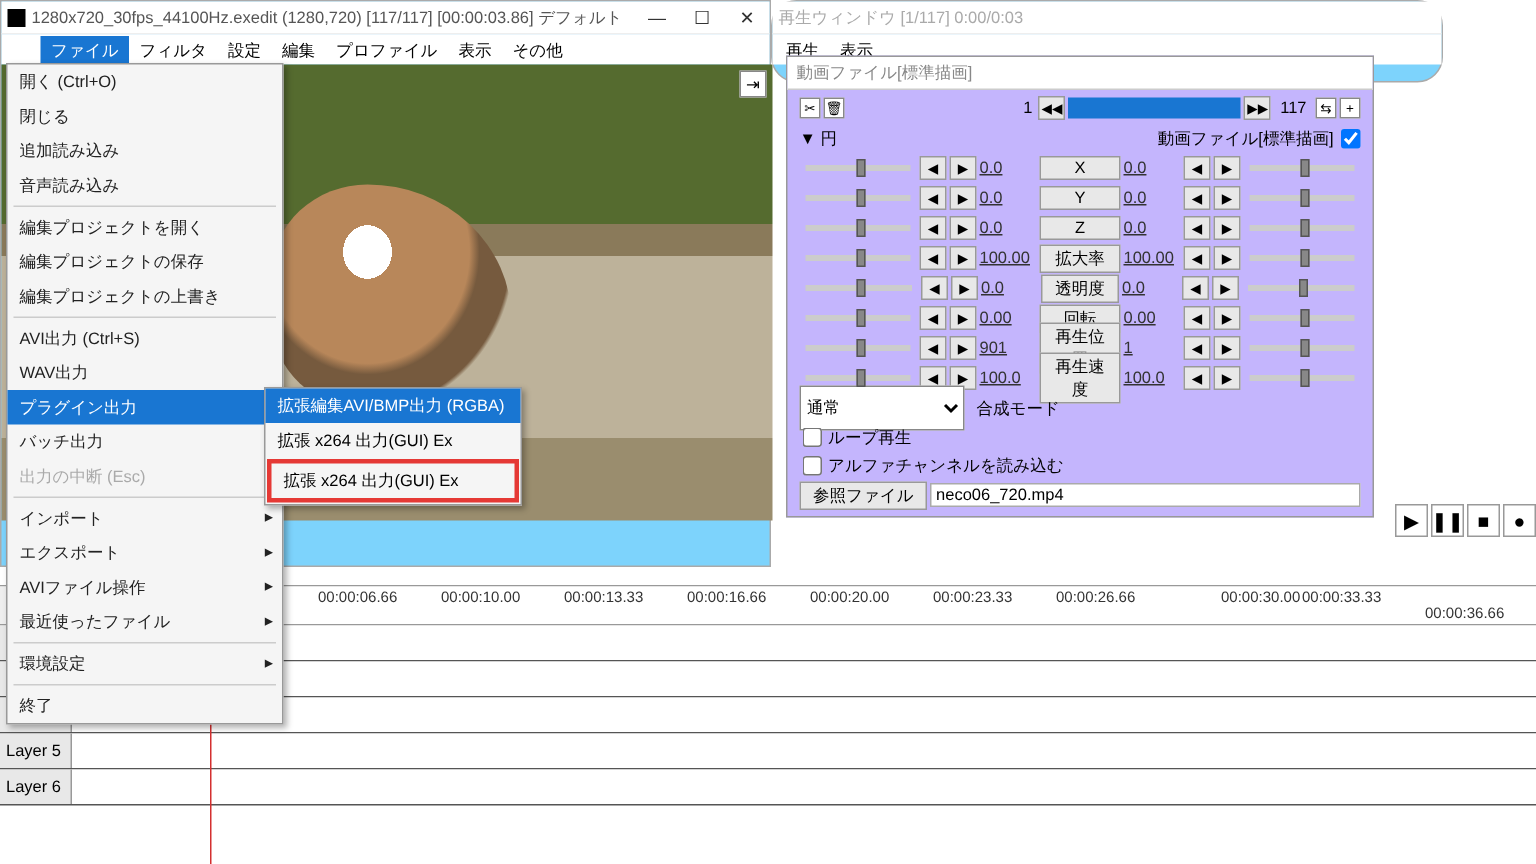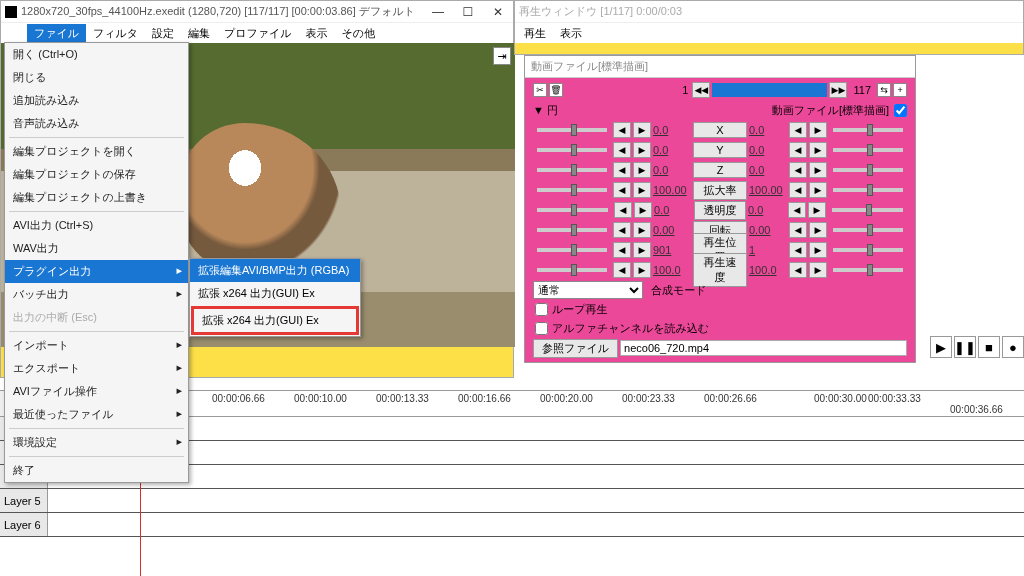--- a/index.html
+++ b/index.html
@@ -1,40 +1,40 @@
 <!DOCTYPE html>
 <html><head>
 <meta charset="utf-8">
 <style>
 * { box-sizing: border-box; margin: 0; padding: 0; font-family: "MS UI Gothic", sans-serif; font-size: 11px; }
 body { background: #fff; width: 1024px; height: 576px; overflow: hidden; position: relative; }
-.window { position: absolute; background: #fde047; border: 1px solid #aaa; }
+.window { position: absolute; background: #7dd3fc; border: 1px solid #aaa; }
 .titlebar { height: 22px; background: #fff; display: flex; align-items: center; padding: 0 0 0 4px; border-bottom: 1px solid #eee; color: #555; }
 .titlebar .ico { width: 12px; height: 12px; background: #000; margin-right: 4px; }
 .titlebar .spacer { flex: 1; }
 .winbtn { width: 30px; height: 20px; display: flex; align-items: center; justify-content: center; color: #333; font-size: 12px; }
 .menubar { height: 20px; display: flex; align-items: center; padding-left: 2px; background: #fff; }
 .menubar span { padding: 2px 7px; }
 .menubar .active { background: #1976d2; color: #fff; margin-left: 24px; }
 .main-win { left: 0; top: 0; width: 514px; height: 378px; z-index: 1; }
 .preview { position: absolute; left: 0; top: 42px; width: 514px; height: 304px; background: linear-gradient(#556b2f 0 35%, #8a7a5a 35% 42%, #bdb29a 42% 82%, #9a8d6e 82% 100%); }
 .cat { position: absolute; left: 180px; top: 80px; width: 160px; height: 150px; background: radial-gradient(ellipse at 40% 30%, #fff 0 12%, #b8875a 12% 50%, #765a3e 55% 70%, transparent 72%); border-radius: 40% 60% 30% 40%; }
 .menu { position: absolute; left: 4px; top: 42px; width: 185px; background: #f5f5f5; border: 1px solid #999; z-index: 10; box-shadow: 2px 2px 4px rgba(0,0,0,.3); }
 .menu div { padding: 4px 8px; color: #222; position: relative; }
 .menu .sep { height: 1px; background: #ccc; padding: 0; margin: 2px 4px; }
 .menu .dis { color: #aaa; }
 .menu .hl { background: #1976d2; color: #fff; }
 .menu .arrow::after { content: "▸"; position: absolute; right: 6px; }
-.submenu { position: absolute; left: 189px; top: 258px; width: 172px; background: #f5f5f5; border: 1px solid #999; z-index: 11; box-shadow: 2px 2px 4px rgba(0,0,0,.3); }
+.submenu { position: absolute; left: 176px; top: 258px; width: 172px; background: #f5f5f5; border: 1px solid #999; z-index: 11; box-shadow: 2px 2px 4px rgba(0,0,0,.3); }
 .submenu div { padding: 4px 8px; }
 .submenu .hl { background: #1976d2; color: #fff; }
 .redbox { border: 3px solid #e53935; margin: 1px; }
-.sub-win { left: 514px; top: 0; width: 510px; height: 55px; z-index: 2; }
+.sub-win { left: 514px; top: 0; width: 448px; height: 55px; z-index: 2; border-radius: 17px; }
 .sub-win .titlebar { color: #aaa; }
-.props { position: absolute; left: 524px; top: 55px; width: 392px; height: 308px; background: #ec4899; border: 1px solid #999; z-index: 3; }
+.props { position: absolute; left: 524px; top: 37px; width: 392px; height: 308px; background: #c4b5fd; border: 1px solid #999; z-index: 3; }
 .props-title { background: #fff; padding: 3px 6px; color: #888; border-bottom: 1px solid #ccc; }
 .props-row { display: flex; align-items: center; height: 20px; padding: 0 4px; gap: 2px; }
 .props-body { padding: 2px 4px; }
 .slider { flex: 1; height: 4px; background: #ccc; position: relative; margin: 0 4px; }
 .slider .thumb { position: absolute; width: 6px; height: 12px; background: #888; border: 1px solid #555; top: -4px; }
 .frame-slider { height: 14px; background: #1976d2; flex: 1; position: relative; }
 .nb { width: 18px; height: 16px; background: #e8e8e8; border: 1px solid #999; display: flex; align-items: center; justify-content: center; font-size: 9px; }
 .val { width: 38px; text-decoration: underline; color: #333; }
 .btn { padding: 1px 8px; background: #e8e8e8; border: 1px solid #999; }
 .check { display: flex; align-items: center; gap: 4px; padding: 2px 6px; }
@@ -44,21 +44,21 @@
 .ruler { display: flex; height: 26px; border-bottom: 1px solid #999; }
 .root-cell { width: 48px; border-right: 1px solid #999; display: flex; align-items: center; justify-content: center; background: #eee; }
 .ticks { flex: 1; position: relative; background: #fff; }
 .tick { position: absolute; top: 2px; font-size: 10px; color: #333; }
 .layer { display: flex; height: 24px; border-bottom: 1px solid #555; }
 .layer .name { width: 48px; border-right: 1px solid #999; background: #e8e8e8; display: flex; align-items: center; padding-left: 4px; }
 .layer .track { flex: 1; position: relative; background: #fff; }
 .clip { position: absolute; left: 0; top: 1px; height: 20px; background: #1e4fa8; color: #fff; padding: 2px 4px; width: 92px; border: 1px solid #0a2a6e; }
 .playhead { position: absolute; left: 140px; top: 0; width: 1px; height: 160px; background: #d32f2f; z-index: 2; }
 .jumpbtn { position: absolute; right: 4px; top: 50px; width: 18px; height: 18px; background: #fff; border: 1px solid #888; display: flex; align-items: center; justify-content: center; z-index: 3; }
-select.mode { width: 110px; height: 18px; background: #fff; border: 1px solid #888; }
+select.mode { width: 110px; height: 30px; background: #fff; border: 1px solid #888; }
 .small-ico { width: 14px; height: 14px; border: 1px solid #888; background: #fff; display: inline-flex; align-items: center; justify-content: center; font-size: 9px; }
 input.reffile { flex: 1; border: 1px solid #aaa; padding: 1px 3px; background: #fff; }
 </style>
 </head>
 <body>
 
 <div class="window main-win">
   <div class="titlebar">
     <div class="ico"></div>
     <span>1280x720_30fps_44100Hz.exedit (1280,720)  [117/117]  [00:00:03.86]  デフォルト</span>

